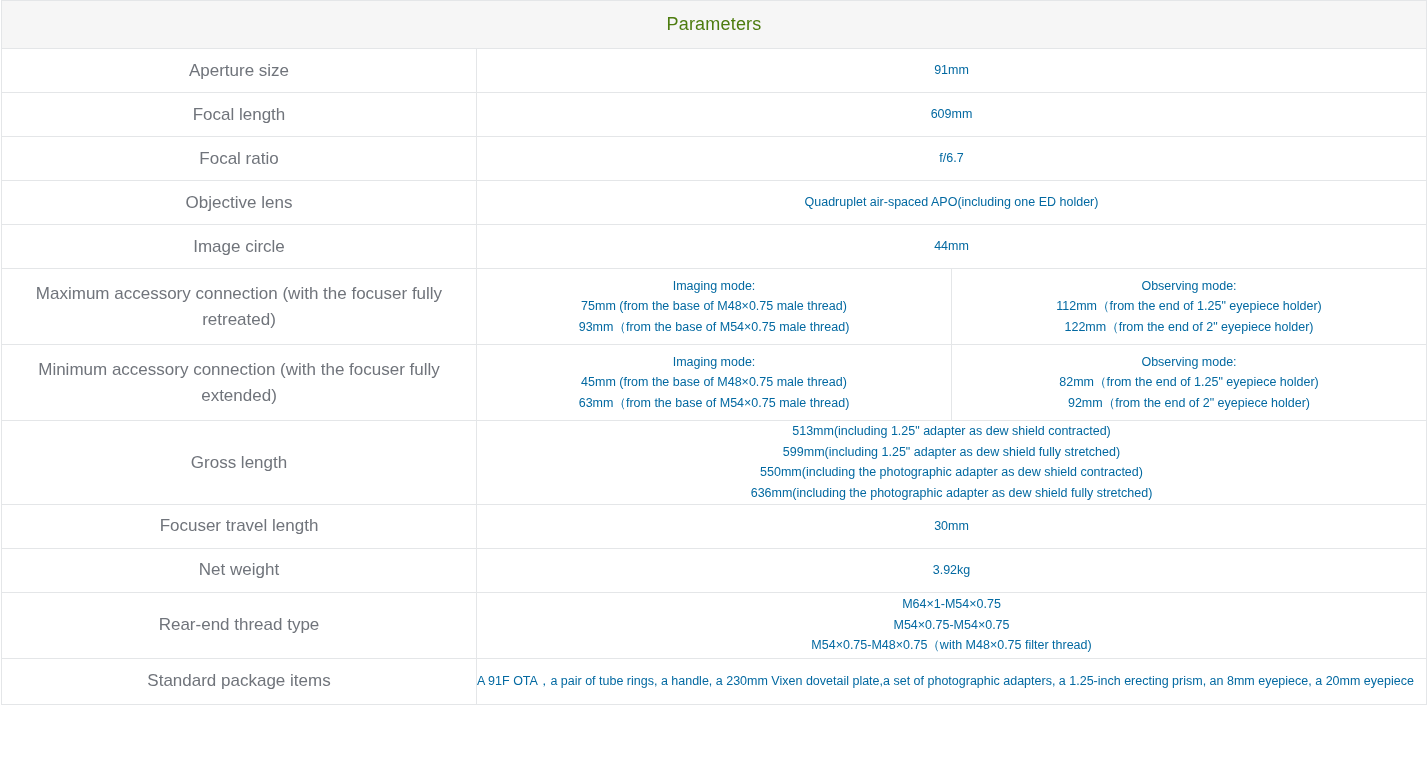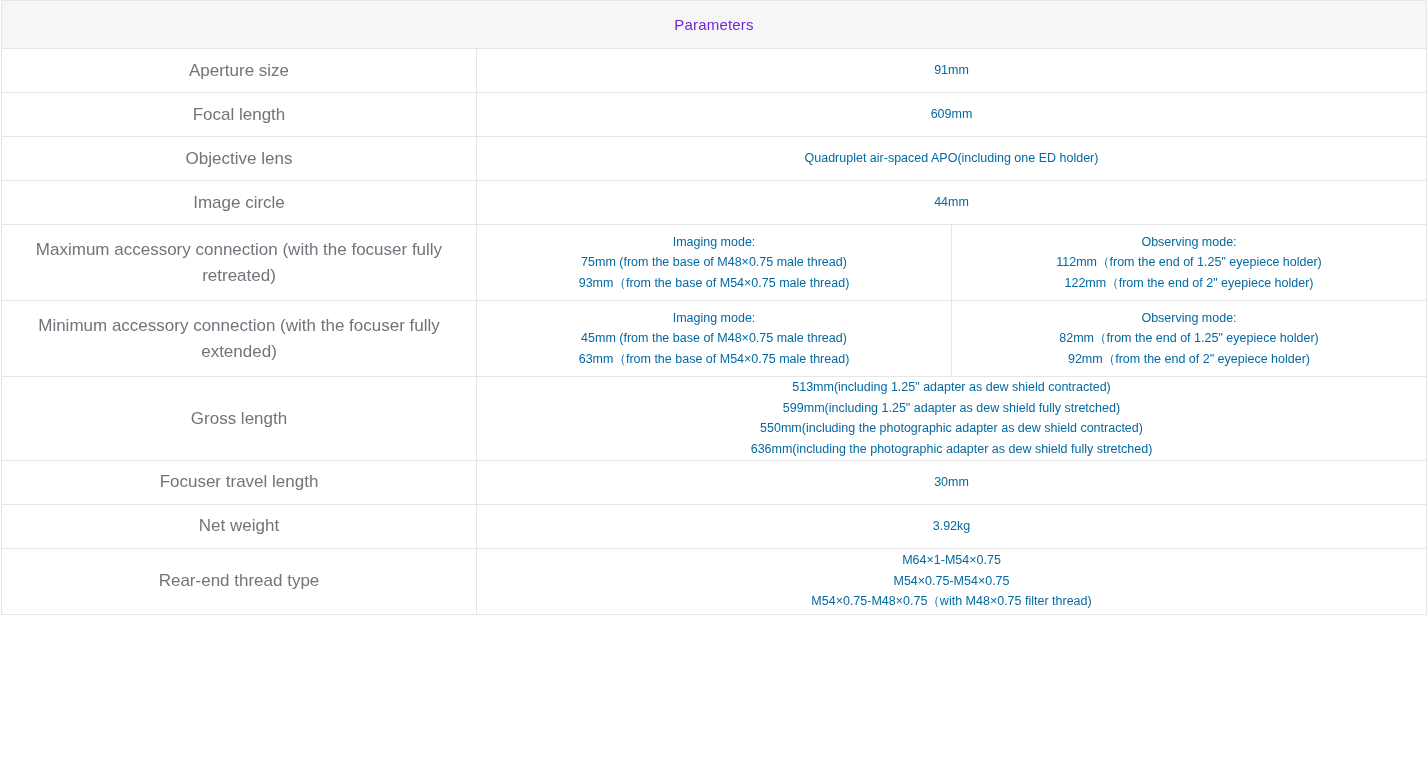--- a/index.html
+++ b/index.html
@@ -26,22 +26,22 @@
     border: 1px solid #e4e6e8;
     padding: 0;
     vertical-align: middle;
   }
 
   .table-header {
     background: #f6f6f6;
     height: 47px;
     text-align: center;
     font-weight: normal;
-    font-size: 15px;
-    color: #6d28d9;
+    font-size: 18px;
+    color: #4d7c0f;
     letter-spacing: .2px;
   }
 
   .label-cell {
     width: 500px;
     text-align: center;
     font-size: 17px;
     color: #70747b;
     padding: 6px 10px;
     line-height: 1.5;
@@ -93,20 +93,24 @@
     <tr class="r-h44">
       <td class="label-cell">Aperture size</td>
       <td class="value-cell" colspan="2">91mm</td>
     </tr>
 
     <tr class="r-h44">
       <td class="label-cell">Focal length</td>
       <td class="value-cell" colspan="2">609mm</td>
     </tr>
 
+    <tr class="r-h44">
+      <td class="label-cell">Focal ratio</td>
+      <td class="value-cell" colspan="2">f/6.7</td>
+    </tr>
 
     <tr class="r-h44">
       <td class="label-cell">Objective lens</td>
       <td class="value-cell" colspan="2">Quadruplet air-spaced APO(including one ED holder)</td>
     </tr>
 
     <tr class="r-h44">
       <td class="label-cell">Image circle</td>
       <td class="value-cell" colspan="2">44mm</td>
     </tr>
@@ -162,15 +166,19 @@
 
     <tr class="r-h66">
       <td class="label-cell">Rear-end thread type</td>
       <td class="value-cell" colspan="2">
         <span class="line">M64×1-M54×0.75</span>
         <span class="line">M54×0.75-M54×0.75</span>
         <span class="line">M54×0.75-M48×0.75（with M48×0.75 filter thread)</span>
       </td>
     </tr>
 
+    <tr class="r-h46">
+      <td class="label-cell">Standard package items</td>
+      <td class="value-cell package-line" colspan="2">A 91F OTA，a pair of tube rings, a handle, a 230mm Vixen dovetail plate,a set of photographic adapters, a 1.25-inch erecting prism, an 8mm eyepiece, a 20mm eyepiece</td>
+    </tr>
 
   </tbody>
 </table>
 
 </body></html>

